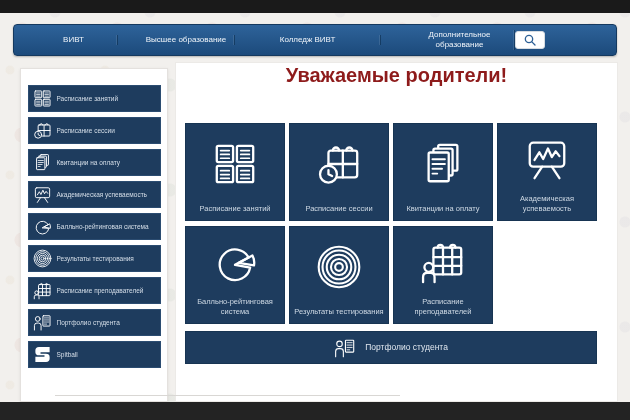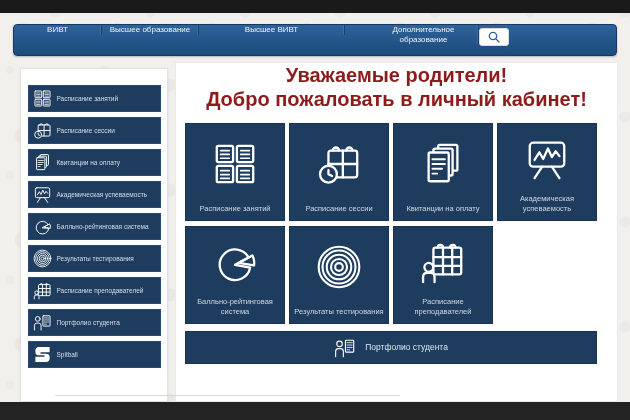--- a/index.html
+++ b/index.html
@@ -19,32 +19,33 @@
 
   .topbar { position:absolute; left:0; top:0; width:630px; height:13px; background:#1a1a1a; }
   .footerbar { position:absolute; left:0; top:402px; width:630px; height:18px; background:#232323; }
   .footer-divider { position:absolute; left:55px; top:395px; width:345px; height:1px; background:#d9d7d4; }
 
   
   .navbar {
     position:absolute; left:13px; top:24px; width:604px; height:32px;
     border-radius:4px; border:1px solid #15395f;
     background:linear-gradient(#2e639a, #1c4a7b);
-    display:flex; align-items:flex-start;
+    display:flex; align-items:center;
     box-shadow:0 1px 2px rgba(0,0,0,0.25);
+    padding-left:16px;
   }
   .nav-item {
     display:flex; align-items:center; justify-content:center;
     color:#f0f5fa; font-size:8px; line-height:1.2; text-align:center;
     border-right:1px solid rgba(10,40,70,0.55);
     box-shadow:inset -1px 0 0 rgba(255,255,255,0.10);
     padding:0 4px; cursor:pointer;
   }
   .nav-item:nth-child(1){ flex:0 0 88px; }
-  .nav-item:nth-child(2){ flex:0 0 97px; }
+  .nav-item:nth-child(2){ flex:0 0 97px;margin-left:20px; }
   .nav-item:nth-child(3){ flex:0 0 146px; }
   .nav-item:nth-child(4){ flex:0 0 110px;margin-left:24px; }
   .nav-item:nth-child(5){ flex:1; border-right:none; box-shadow:none; }
   .search-btn {
     flex:0 0 30px; margin:3px 4px 3px 0; background:#ffffff;
     border-radius:3px; border:1px solid #d7dce1;
     display:flex; align-items:center; justify-content:center; cursor:pointer;
   }
 
   
@@ -176,21 +177,21 @@
   </defs>
 </svg>
 
 <div class="page">
 
   <div class="topbar"></div>
 
   <div class="navbar">
     <div class="nav-item">ВИВТ</div>
     <div class="nav-item">Высшее образование</div>
-    <div class="nav-item">Высшее ВИВТ</div>
+    <div class="nav-item">Колледж ВИВТ</div>
     <div class="nav-item">Дополнительное образование</div>
     <div class="search-btn">
       <svg width="16" height="16">
           <use href="#sym-magnifier"></use>
         </svg>
     </div>
   </div>
 
   <div class="sidebar">
     <div class="side-btn">
@@ -245,21 +246,20 @@
       <svg class="icon">
           <use href="#sym-spitball-s"></use>
         </svg>
       <span class="lbl">Spitball</span>
     </div>
   </div>
 
   <div class="main">
     <div class="heading">
       <div>Уважаемые родители!</div>
-      <div>Добро пожаловать в личный кабинет!</div>
     </div>
 
     <div class="grid">
       <div class="tile">
         <div class="tile-icon-box">
             <svg class="tile-icon">
               <use href="#sym-schedule"></use>
             </svg>
           </div>
         <div class="tile-label">Расписание занятий</div>

